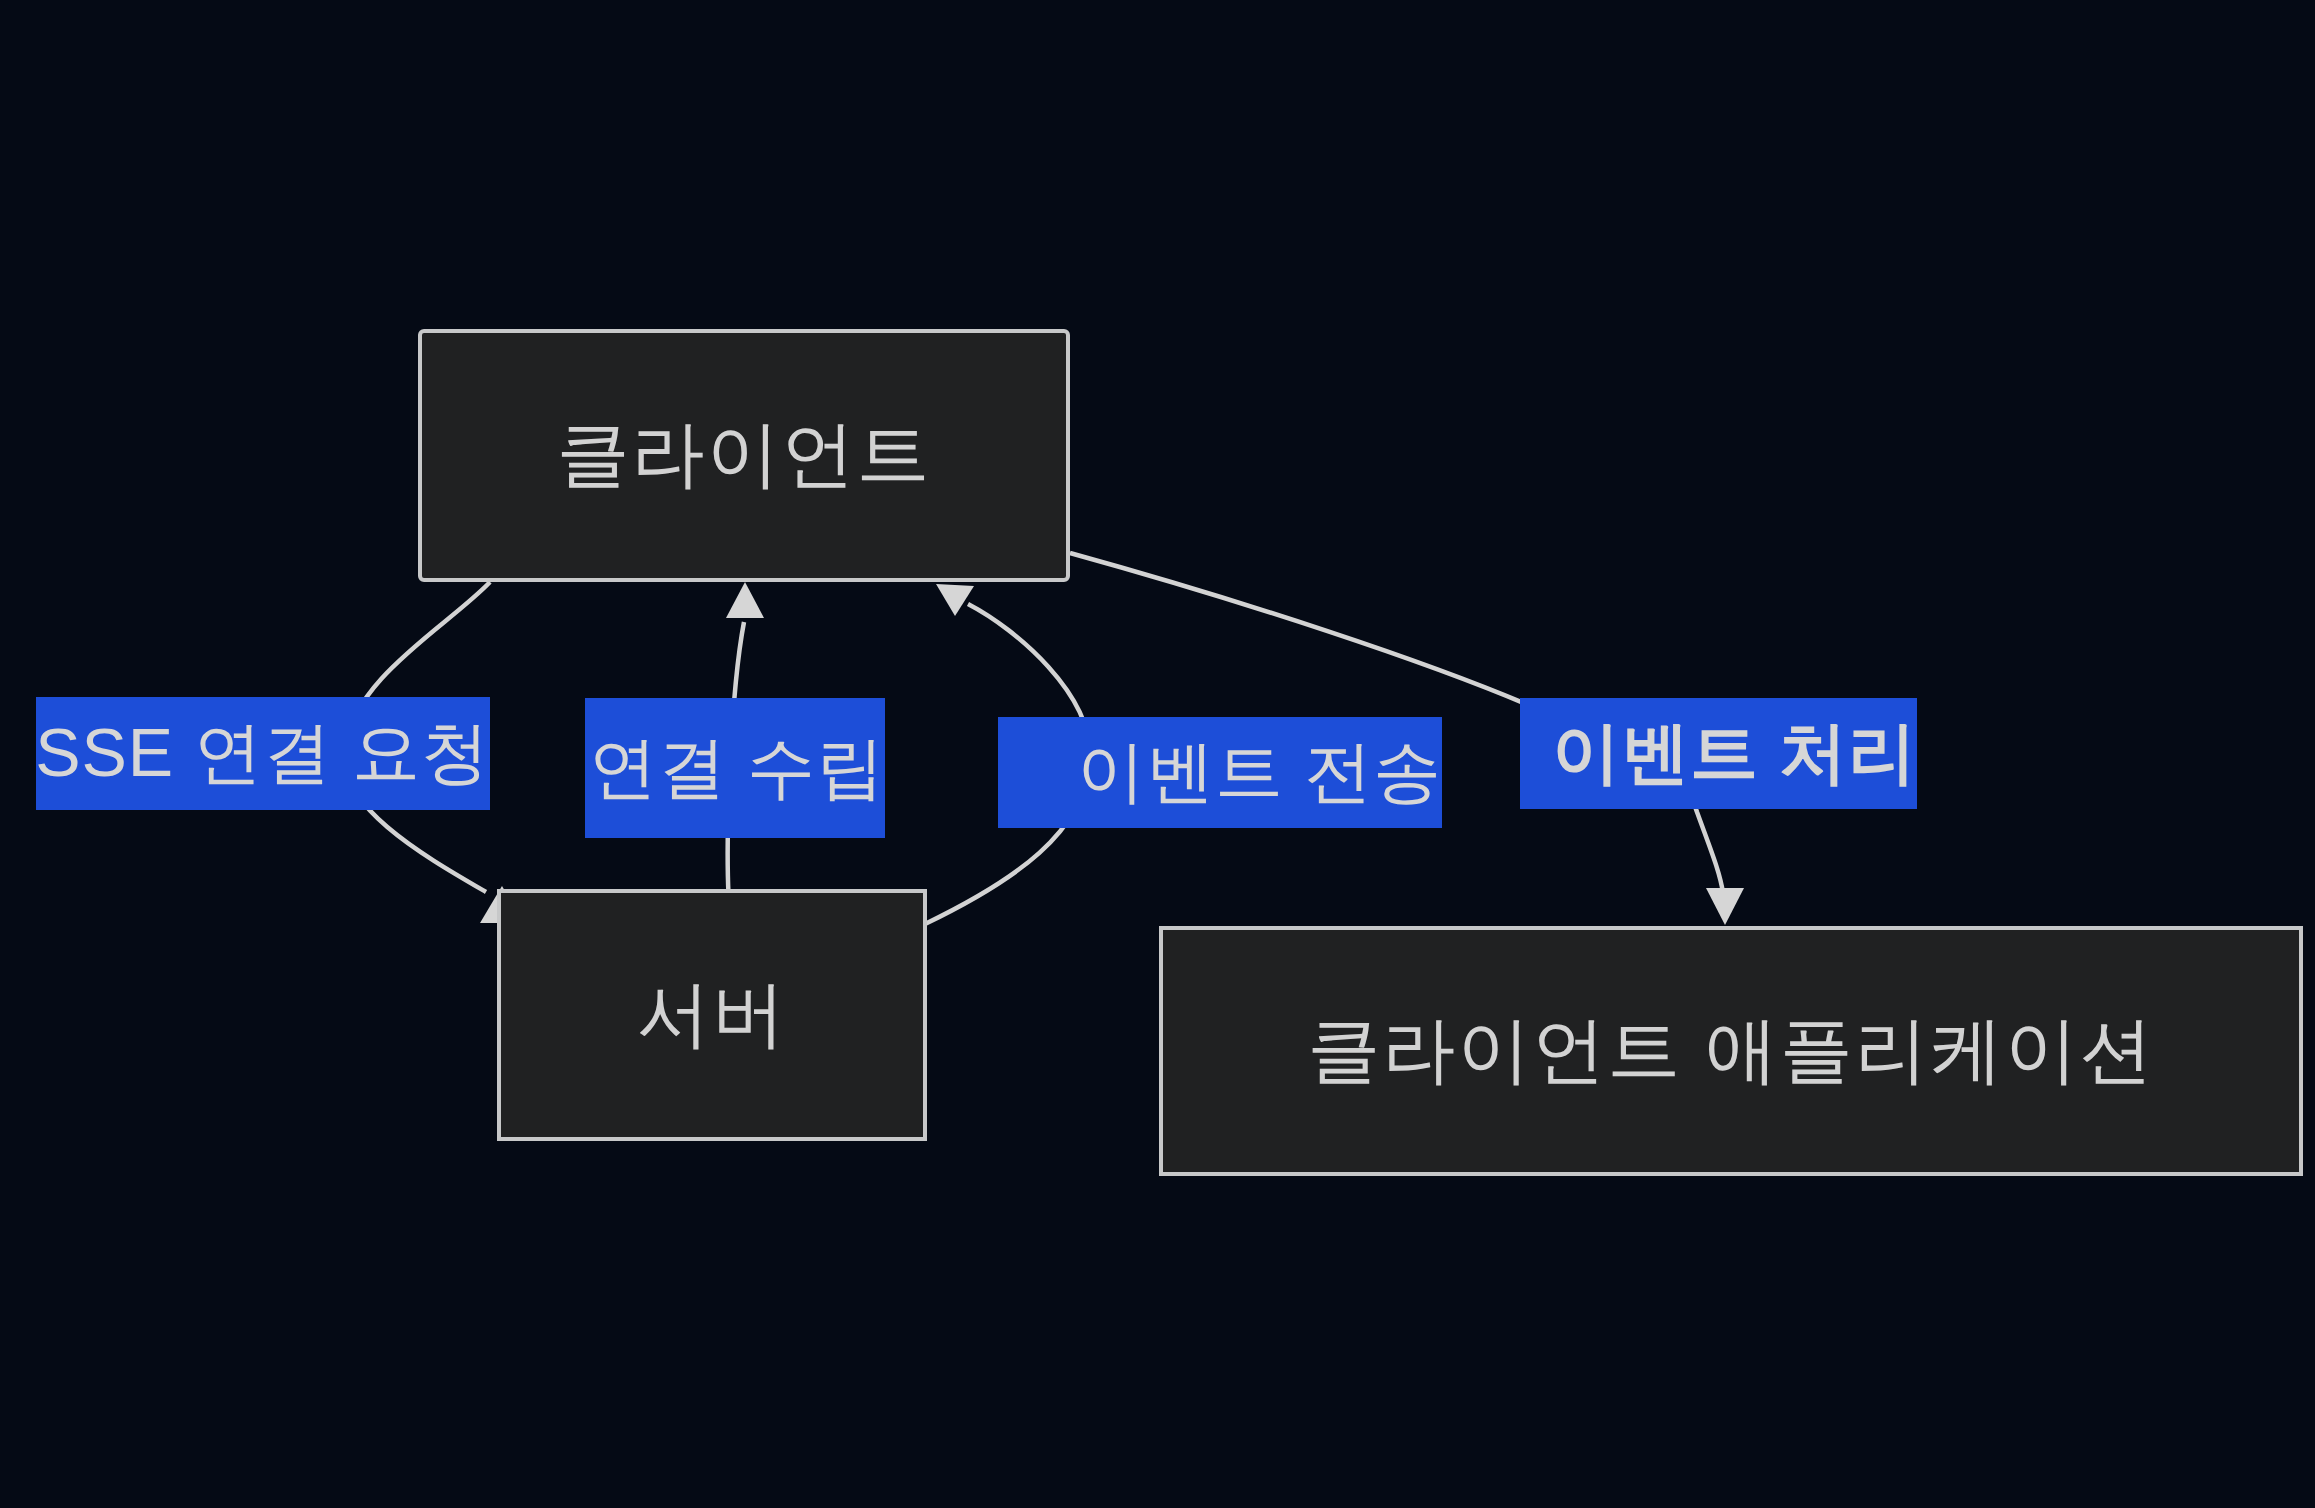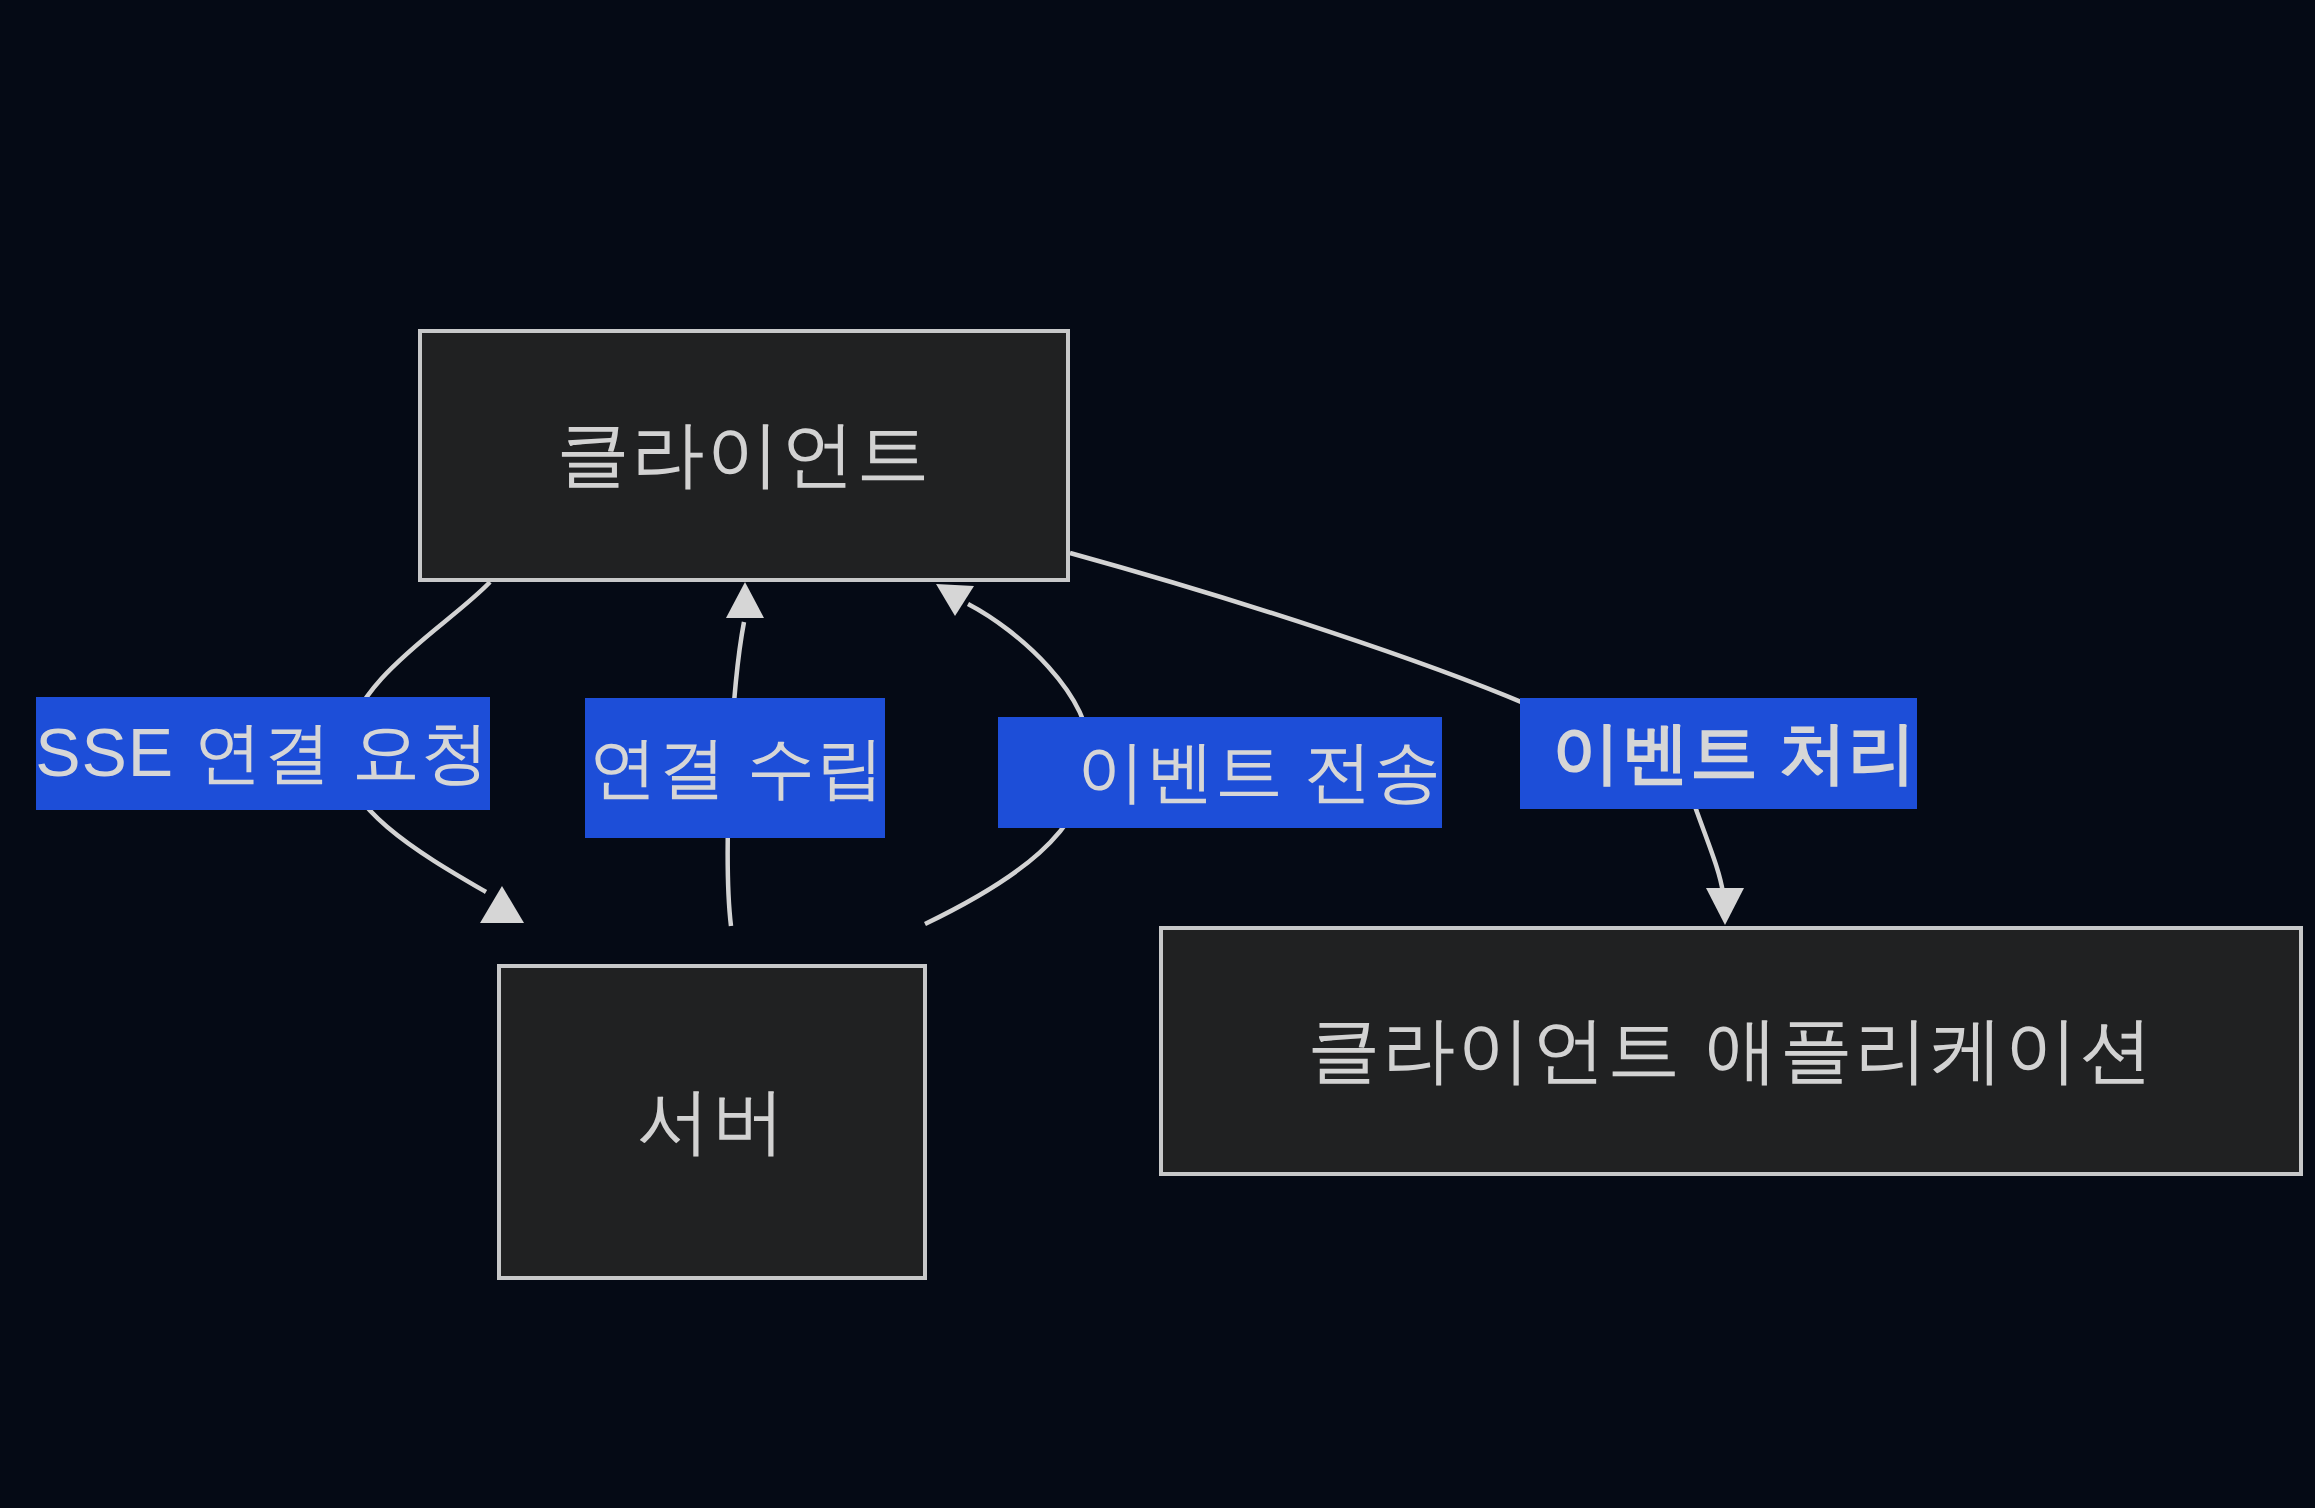--- a/index.html
+++ b/index.html
@@ -37,22 +37,22 @@
     background: #202122;
     border: 4px solid #c7c8c9;
     display: flex;
     align-items: center;
     justify-content: center;
     color: #d2d2d2;
     font-size: 73px;
     letter-spacing: 2px;
     white-space: nowrap;
   }
-  .node-client      { left: 418px;  top: 329px; width: 652px;  height: 253px; }
-  .node-server      { left: 497px;  top: 964px; width: 430px;  height: 316px; }
+  .node-client      { left: 418px;  top: 329px; width: 652px;  height: 253px; border-radius: 6px; }
+  .node-server      { left: 497px;  top: 889px; width: 430px;  height: 252px; }
   .node-client-app  { left: 1159px; top: 926px; width: 1144px; height: 250px; }
   .edge-label {
     position: absolute;
     box-sizing: border-box;
     background: #1d4ed8;
     color: #d6d6d6;
     display: flex;
     align-items: center;
     justify-content: flex-end;
     font-size: 68px;

